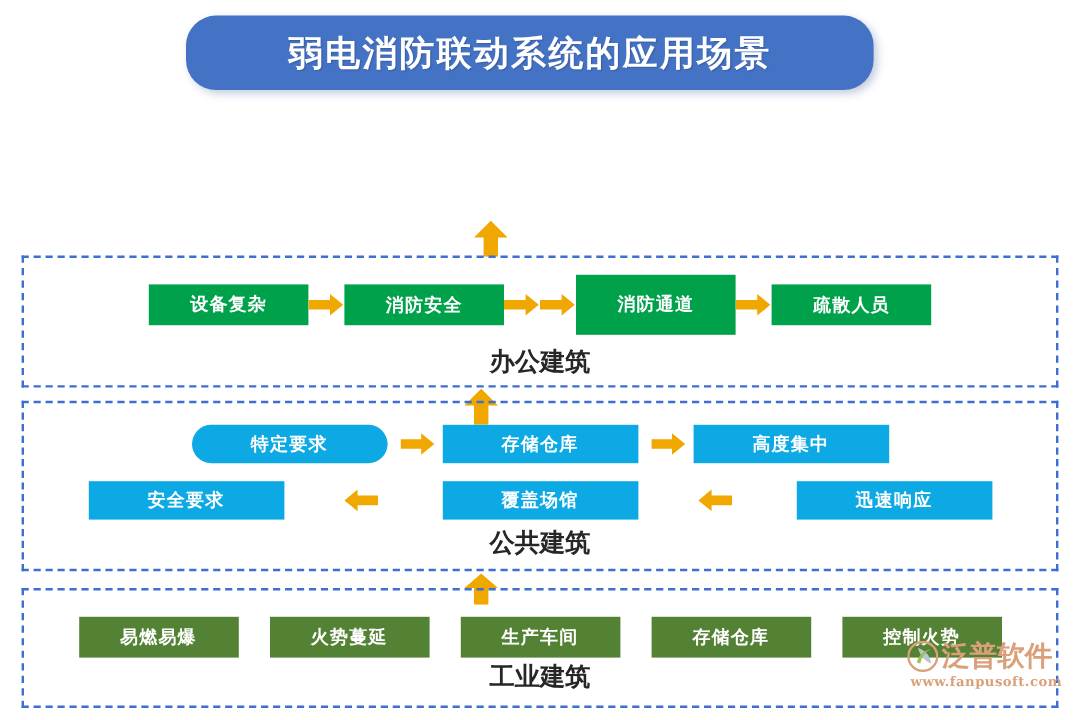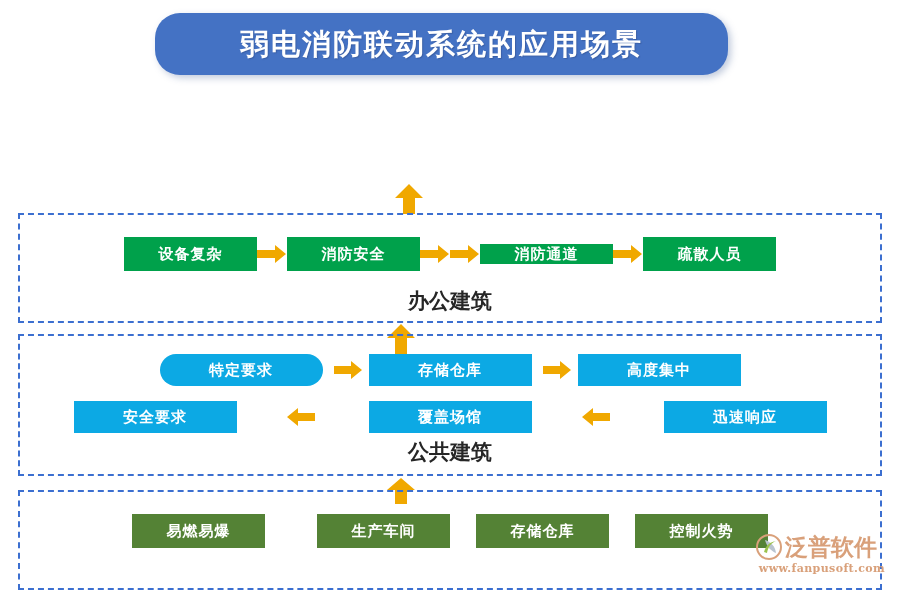--- a/index.html
+++ b/index.html
@@ -159,38 +159,38 @@
 
 
   <div class="v-arrow" style="left:392px; top:184px;">
     <svg width="34" height="30" viewBox="0 0 34 30">
       <polygon points="17,0 31,14 23,14 23,30 11,30 11,14 3,14" fill="#F0A800"></polygon>
     </svg>
   </div>
 
   <div class="section s2">
     <div class="box-row" style="left:0; right:0; top:22px; height:34px;">
-      <div class="node green" style="width:133px;height:34px;">设备复杂</div>
+      <div class="node green" style="width:133px;height:34px;font-family:Liberation Mono, monospace;">设备复杂</div>
       <div class="h-arrow">
         <svg width="30" height="20" viewBox="0 0 30 20">
             <polygon points="0,6 18,6 18,1 29,10 18,19 18,14 0,14" fill="#F0A800"></polygon>
           </svg>
       </div>
       <div class="node green" style="width:133px;height:34px;">消防安全</div>
       <div class="h-arrow">
         <svg width="30" height="20" viewBox="0 0 30 20">
             <polygon points="0,6 18,6 18,1 29,10 18,19 18,14 0,14" fill="#F0A800"></polygon>
           </svg>
       </div>
       <div class="h-arrow">
         <svg width="30" height="20" viewBox="0 0 30 20">
             <polygon points="0,6 18,6 18,1 29,10 18,19 18,14 0,14" fill="#F0A800"></polygon>
           </svg>
       </div>
-      <div class="node green" style="width:133px;height:20px;font-family:Liberation Serif, serif;">消防通道</div>
+      <div class="node green" style="width:133px;height:50px;font-family:Liberation Serif, serif;">消防通道</div>
       <div class="h-arrow">
         <svg width="30" height="20" viewBox="0 0 30 20">
             <polygon points="0,6 18,6 18,1 29,10 18,19 18,14 0,14" fill="#F0A800"></polygon>
           </svg>
       </div>
       <div class="node green" style="width:133px;height:34px;">疏散人员</div>
     </div>
     <div class="section-label">办公建筑</div>
   </div>
 
@@ -239,27 +239,29 @@
   <div class="v-arrow" style="left:384px; top:478px;">
     <svg width="34" height="26" viewBox="0 0 34 26">
       <polygon points="17,0 31,12 23,12 23,26 11,26 11,12 3,12" fill="#F0A800"></polygon>
     </svg>
   </div>
 
   <div class="section s4">
     <div class="box-row" style="left:0; right:0; top:22px; height:34px;">
       <div class="node olive" style="width:133px;height:34px;">易燃易爆</div>
       <div style="width:26px;flex:0 0 auto;"></div>
+      <div class="node olive" style="width:133px;height:34px;">火势蔓延</div>
       <div style="width:26px;flex:0 0 auto;"></div>
       <div class="node olive" style="width:133px;height:34px;">生产车间</div>
       <div style="width:26px;flex:0 0 auto;"></div>
       <div class="node olive" style="width:133px;height:34px;">存储仓库</div>
       <div style="width:26px;flex:0 0 auto;"></div>
       <div class="node olive" style="width:133px;height:34px;">控制火势</div>
     </div>
+    <div class="section-label">工业建筑</div>
   </div>
 
   <div class="watermark">
     <div class="wm-row">
       <span class="wm-mark">
         <svg width="26" height="26" viewBox="0 0 26 26">
           <path d="M13 1 C6.4 1 1 6.4 1 13 C1 19.6 6.4 25 13 25 C19.6 25 25 19.6 25 13 C25 6.4 19.6 1 13 1 Z" fill="none" stroke="#D9A07A" stroke-width="2"></path>
           <path d="M9 6 C15 8 19 12 20 19 C15 17 11 13 9 6 Z" fill="#B9C4CF"></path>
           <path d="M8 18 C10 11 14 8 20 7 C15 9 12 13 11 19 Z" fill="#9BC24D"></path>
         </svg>

